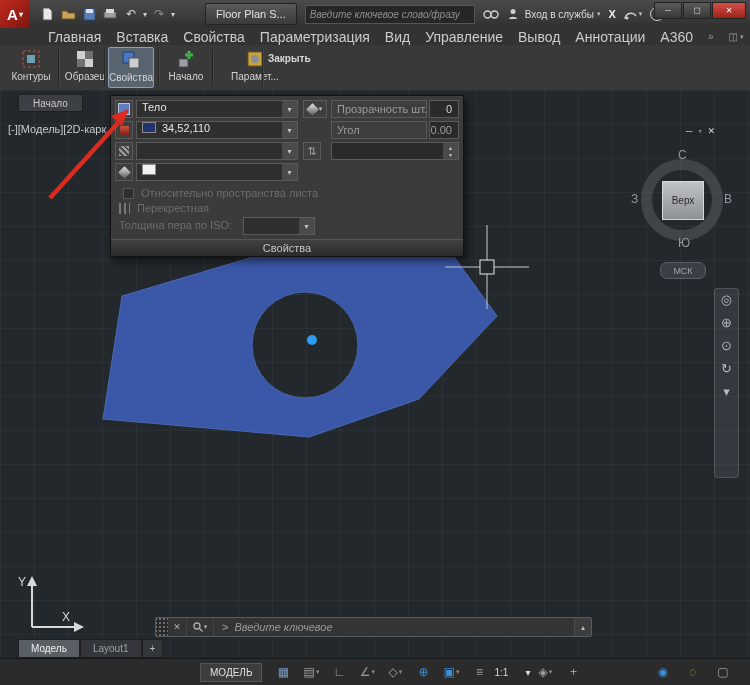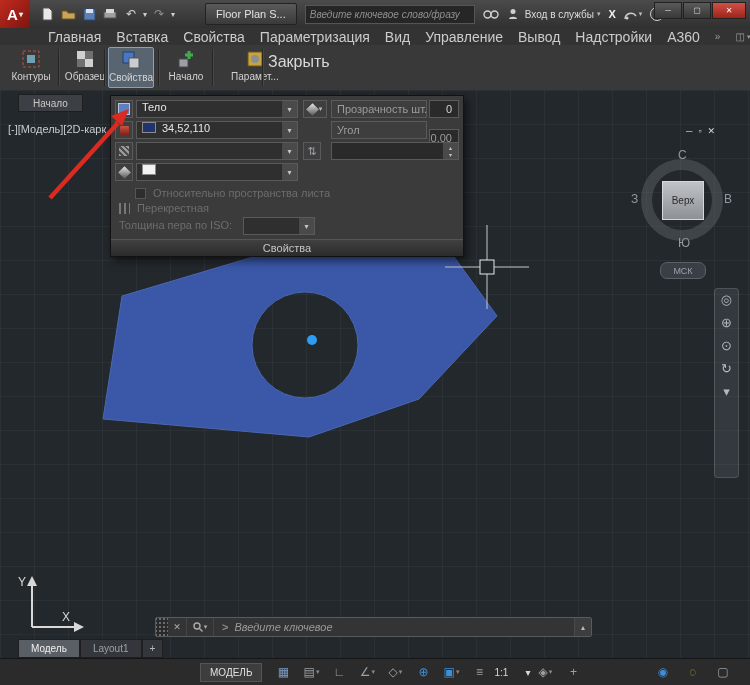--- a/index.html
+++ b/index.html
@@ -36,21 +36,21 @@
   .menu-item{color:#cccccc;font-size:14px;white-space:nowrap;}
   .menu-extra{color:#9a9a9a;font-size:10px;display:flex;align-items:center;gap:2px;}
 
   
   .ribbon{position:absolute;top:45px;left:0;right:0;height:45px;background:#393939;border-bottom:1px solid #262626;}
   .rbtn{position:absolute;top:2px;width:46px;height:41px;display:flex;flex-direction:column;
     align-items:center;justify-content:flex-start;gap:2px;padding-top:2px;box-sizing:border-box;}
   .rbtn .rlabel{color:#d2d2d2;font-size:10px;white-space:nowrap;}
   .rbtn.active{background:#586470;border:1px solid #8ba0b4;border-radius:2px;}
   .rsep{position:absolute;top:4px;width:1px;height:37px;background:#262626;border-right:1px solid #474747;}
-  .ribbon-close{position:absolute;left:268px;top:8px;color:#d8d8d8;font-size:16px;}
+  .ribbon-close{position:absolute;left:268px;top:8px;color:#d8d8d8;font-size:10px;font-weight:bold;}
 
   
   .workspace{position:absolute;top:90px;left:0;width:750px;height:568px;
     background-color:#23282d;
     background-image:linear-gradient(rgba(255,255,255,0.035) 1px,transparent 1px),
                      linear-gradient(90deg,rgba(255,255,255,0.035) 1px,transparent 1px);
     background-size:34px 34px;overflow:hidden;}
   .canvas-svg{position:absolute;top:0;left:0;z-index:1;}
   .start-tab{position:absolute;left:18px;top:4px;height:16px;padding:0 14px;background:#3c4045;
     border:1px solid #1e1e1e;color:#c8c8c8;font-size:10px;display:flex;align-items:center;z-index:5;}
@@ -218,21 +218,21 @@
   </div>
 
   <div class="menubar">
     <span class="menu-item">Главная</span>
     <span class="menu-item">Вставка</span>
     <span class="menu-item">Свойства</span>
     <span class="menu-item">Параметризация</span>
     <span class="menu-item">Вид</span>
     <span class="menu-item">Управление</span>
     <span class="menu-item">Вывод</span>
-    <span class="menu-item">Надстройки</span>
+    <span class="menu-item">Аннотации</span>
     <span class="menu-item">A360</span>
     <span class="menu-extra">»</span>
     <span class="menu-extra">
       <span>◫</span>
         <span style="font-size:7px;">▾</span>
     </span>
   </div>
 
   <div class="ribbon">
     <div class="rbtn" style="left:8px;">
@@ -346,21 +346,21 @@
 
       <div class="combo" style="left:25px;top:25px;width:162px;">
         <span class="swatch" style="background:#22346e;"></span>
         <span>34,52,110</span>
         <span class="dd">▾</span>
       </div>
       <div class="icon-btn" style="left:4px;top:25px;">
           <span class="mini-drop"></span>
         </div>
       <div class="label-box" style="left:220px;top:25px;width:96px;">Угол</div>
-      <div class="value-box dim" style="left:318px;top:25px;width:30px;margin-top:8px;">0.00</div>
+      <div class="value-box dim" style="left:318px;top:25px;width:30px;">0.00</div>
 
       <div class="icon-btn" style="left:4px;top:46px;">
           <span class="mini-bg"></span>
         </div>
       <div class="combo" style="left:25px;top:46px;width:162px;">
         <span class="dd">▾</span>
       </div>
       <div class="icon-btn" style="left:192px;top:46px;width:18px;color:#9aa0a6;font-size:11px;">⇅</div>
       <div class="value-box" style="left:220px;top:46px;width:128px;justify-content:flex-start;">
         <span class="spin">
@@ -370,21 +370,21 @@
       </div>
 
       <div class="icon-btn" style="left:4px;top:67px;">
           <span class="mini-diamond"></span>
         </div>
       <div class="combo" style="left:25px;top:67px;width:162px;">
         <span class="swatch" style="background:#f2f2f2;"></span>
         <span class="dd">▾</span>
       </div>
 
-      <div class="disabled-row" style="left:24px;top:91px;">
+      <div class="disabled-row" style="left:12px;top:91px;">
         <span class="chk"></span>
         <span>Относительно пространства листа</span>
       </div>
       <div class="disabled-row" style="left:8px;top:106px;">
         <span class="mini-cross"></span>
         <span>Перекрестная</span>
       </div>
 
       <div class="disabled-row" style="left:8px;top:123px;">
         <span>Толщина пера по ISO:</span>

